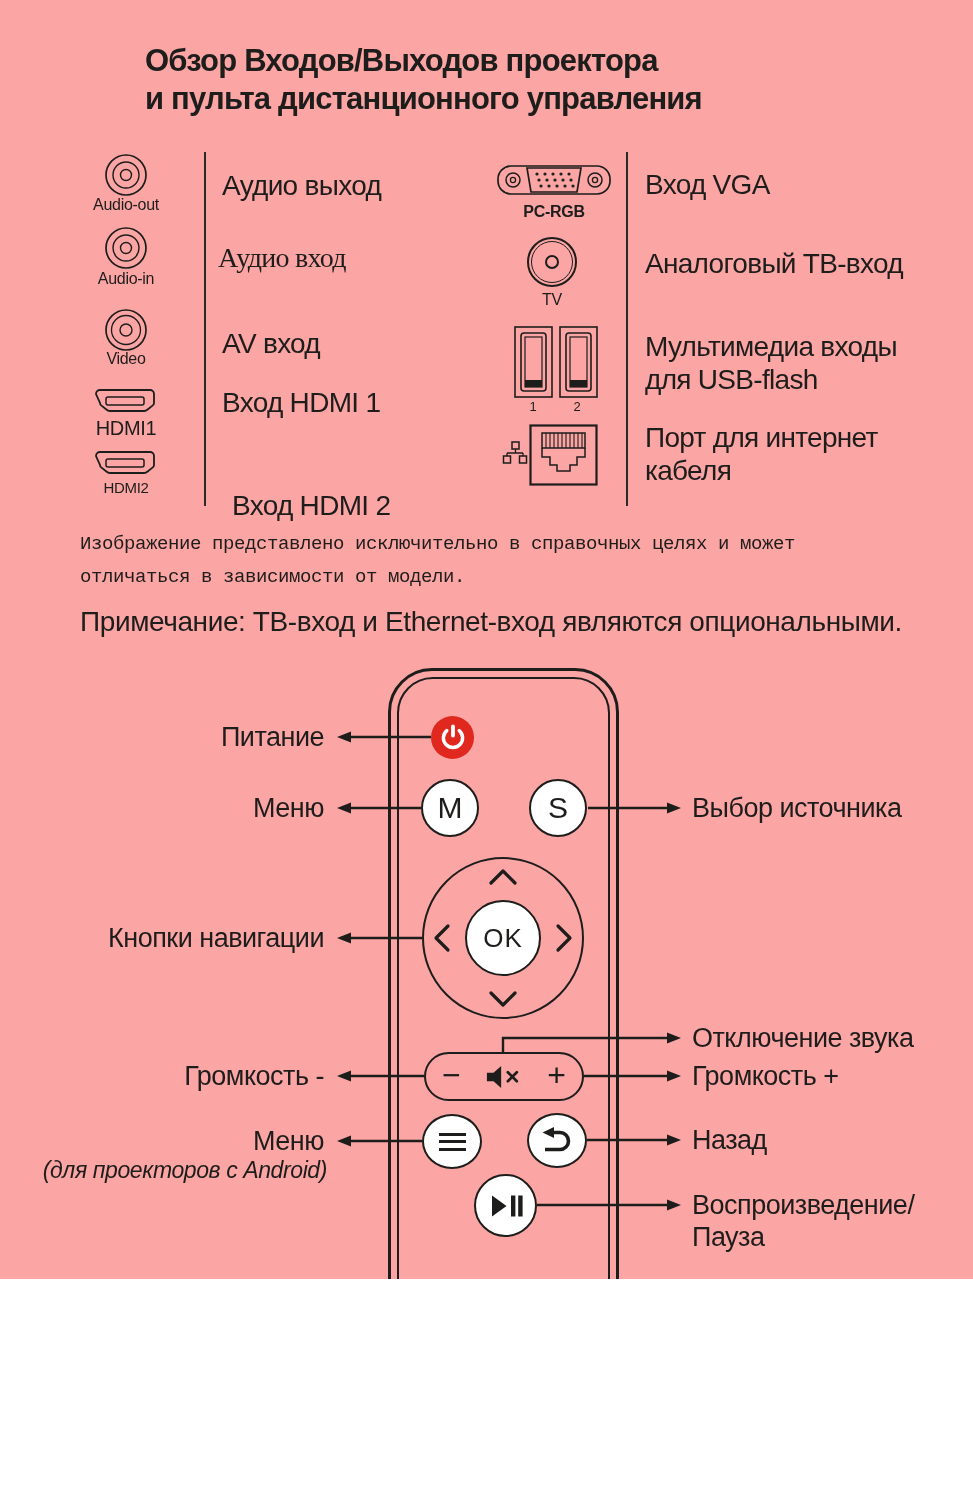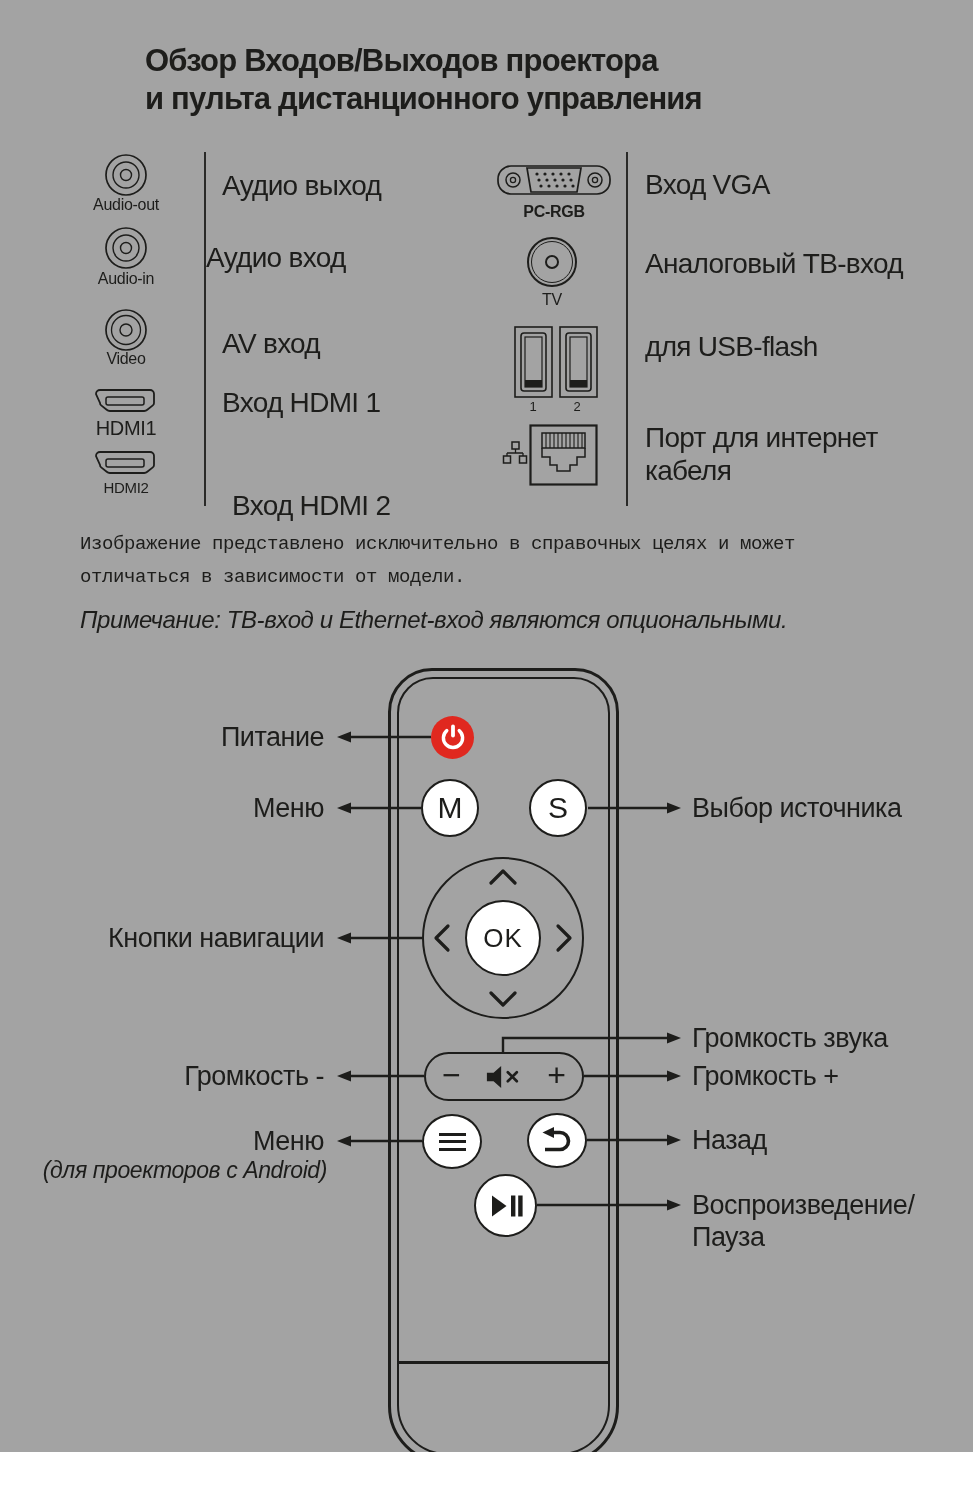--- a/index.html
+++ b/index.html
@@ -1,23 +1,23 @@
 <!DOCTYPE html>
 <html><head>
 <meta charset="utf-8">
 <style>
   html,body{margin:0;padding:0;background:#ffffff;}
-  #page{position:relative;width:973px;height:1452px;background:#a3a3a3;overflow:hidden;
+  #page{position:relative;width:973px;height:1279px;background:#fca5a5;overflow:hidden;
         font-family:"Liberation Sans","DejaVu Sans",sans-serif;color:#1d1d1b;}
   .abs{position:absolute;}
   .title{font-size:31px;font-weight:bold;letter-spacing:-0.8px;line-height:38px;white-space:nowrap;}
   .portlabel{font-size:28px;letter-spacing:-0.7px;line-height:33px;white-space:nowrap;}
   .caption{font-size:16px;letter-spacing:-0.3px;text-align:center;white-space:nowrap;}
   .body-text{font-size:19px;letter-spacing:-0.4px;line-height:33px;white-space:nowrap;font-family:Liberation Mono, monospace;}
-  .note-text{font-size:24px;font-style:italic;letter-spacing:-0.4px;white-space:nowrap;}
+  .note-text{font-size:28px;letter-spacing:-0.4px;white-space:nowrap;}
   .callout{font-size:27px;letter-spacing:-0.5px;line-height:32px;white-space:nowrap;}
   .callout.right-align{}
   .callout-sub{font-size:23px;font-style:italic;letter-spacing:-0.4px;white-space:nowrap;text-align:right;}
   .vline{width:1.6px;background:#2a2a28;}
   .circle-btn{border:2.5px solid #1d1d1b;border-radius:50%;display:flex;align-items:center;justify-content:center;box-sizing:border-box;background:#fff;}
   .btn-letter{font-size:30px;letter-spacing:0;}
   svg{display:block;}
   .stroke{stroke:#1d1d1b;fill:none;}
   .fillink{fill:#1d1d1b;stroke:none;}
 </style>
@@ -60,21 +60,21 @@
 
   <svg class="abs" style="left:93px;top:450px;" width="64" height="28" viewBox="0 0 64 28">
     <path class="stroke" stroke-width="1.8" d="M3,6 a4,4 0 0 1 4,-4 h50 a4,4 0 0 1 4,4 v9 a3,3 0 0 1 -1.2,2.4 l-5.5,4.4 a5,5 0 0 1 -3.1,1.2 H16.8 a5,5 0 0 1 -3.1,-1.2 l-5.5,-4.4 A3,3 0 0 1 7,15 z"></path>
     <rect class="stroke" stroke-width="1.5" x="13" y="9" width="38" height="8" rx="2"></rect>
   </svg>
   <div class="abs caption" style="left:76px;top:479px;width:100px;font-size:15px;">HDMI2</div>
 
   <div class="abs vline" style="left:204px;top:152px;height:354px;"></div>
 
   <div class="abs portlabel" style="left:222px;top:169px;">Аудио выход</div>
-  <div class="abs portlabel" style="left:206px;top:241px;">Аудио вход</div>
+  <div class="abs portlabel" style="left:218px;top:241px;font-family:Liberation Serif, serif;">Аудио вход</div>
   <div class="abs portlabel" style="left:222px;top:327px;">AV вход</div>
   <div class="abs portlabel" style="left:222px;top:386px;">Вход HDMI 1</div>
   <div class="abs portlabel" style="left:232px;top:446px;margin-top:43px;">Вход HDMI 2</div>
 
   <svg class="abs" style="left:496px;top:157px;" width="116" height="46" viewBox="0 0 116 46">
     <rect class="stroke" stroke-width="1.7" x="2" y="9" width="112" height="28" rx="13"></rect>
     <circle class="stroke" stroke-width="1.5" cx="17" cy="23" r="7"></circle>
     <circle class="stroke" stroke-width="1.3" cx="17" cy="23" r="2.6"></circle>
     <circle class="stroke" stroke-width="1.5" cx="99" cy="23" r="7"></circle>
     <circle class="stroke" stroke-width="1.3" cx="99" cy="23" r="2.6"></circle>
@@ -134,20 +134,21 @@
     <rect class="stroke" stroke-width="1.5" x="13" y="9" width="43" height="15"></rect>
     <path class="stroke" stroke-width="1.1" d="M17,9 V24 M21,9 V24 M25,9 V24 M29,9 V24 M33,9 V24 M37,9 V24 M41,9 V24 M45,9 V24 M49,9 V24 M53,9 V24"></path>
     <path class="stroke" stroke-width="1.5" d="M13,24 V33 H21 V41 H28 V47 H41 V41 H48 V33 H56 V24"></path>
   </svg>
 
   <div class="abs vline" style="left:626px;top:152px;height:354px;"></div>
 
   <div class="abs portlabel" style="left:645px;top:168px;">Вход VGA</div>
   <div class="abs portlabel" style="left:645px;top:247px;">Аналоговый ТВ-вход</div>
   <div class="abs portlabel" style="left:645px;top:330px;">
+    <div>Мультимедиа входы</div>
     <div>для USB-flash</div>
   </div>
   <div class="abs portlabel" style="left:645px;top:421px;">
     <div>Порт для интернет</div>
     <div>кабеля</div>
   </div>
 
   <div class="abs body-text" style="left:80px;top:528px;">
     <div>Изображение представлено исключительно в справочных целях и может</div>
     <div>отличаться в зависимости от модели.</div>
@@ -241,21 +242,21 @@
   </svg>
 
   <div class="abs callout right-align" style="right:649px;top:721px;">Питание</div>
   <div class="abs callout right-align" style="right:649px;top:792px;">Меню</div>
   <div class="abs callout right-align" style="right:649px;top:922px;">Кнопки навигации</div>
   <div class="abs callout right-align" style="right:649px;top:1060px;margin-left:24px;">Громкость -</div>
   <div class="abs callout right-align" style="right:649px;top:1125px;">Меню</div>
   <div class="abs callout-sub" style="right:646px;top:1157px;">(для проекторов с Android)</div>
 
   <div class="abs callout" style="left:692px;top:792px;">Выбор источника</div>
-  <div class="abs callout" style="left:692px;top:1022px;">Громкость звука</div>
+  <div class="abs callout" style="left:692px;top:1022px;">Отключение звука</div>
   <div class="abs callout" style="left:692px;top:1060px;">Громкость +</div>
   <div class="abs callout" style="left:692px;top:1124px;">Назад</div>
   <div class="abs callout" style="left:692px;top:1189px;">
     <div>Воспроизведение/</div>
     <div>Пауза</div>
   </div>
 
 </div>
 
 </body></html>

